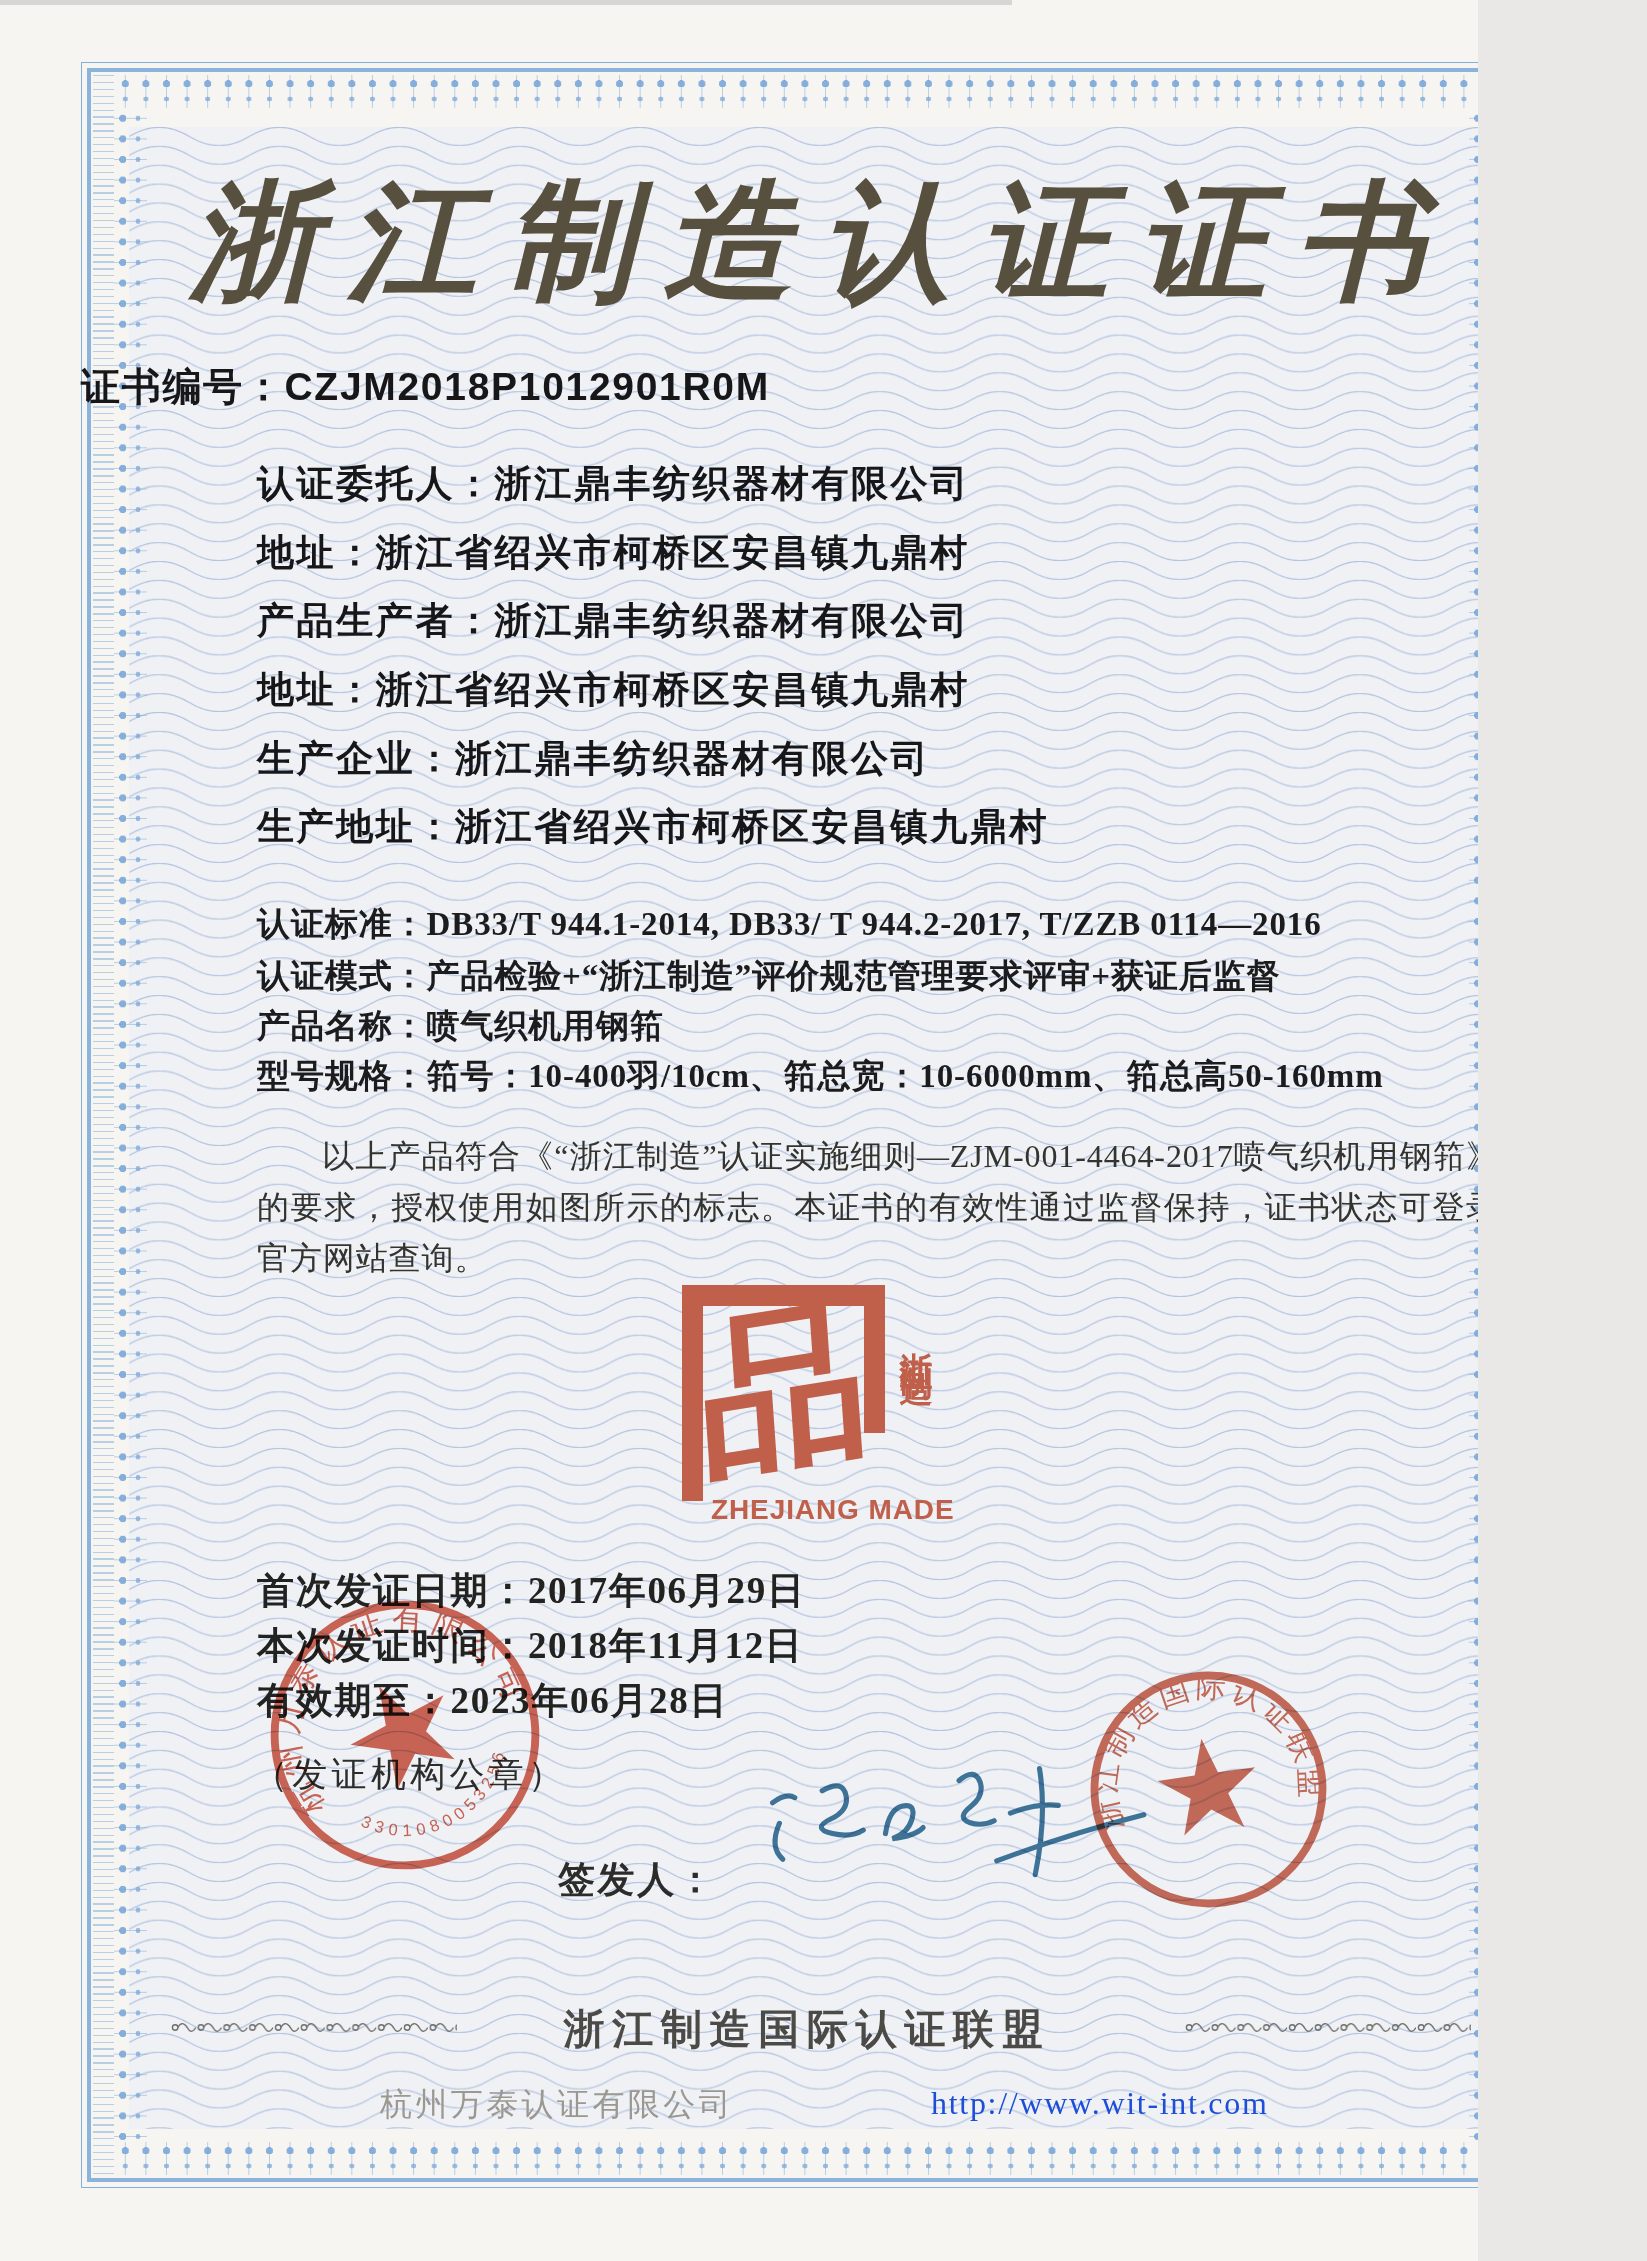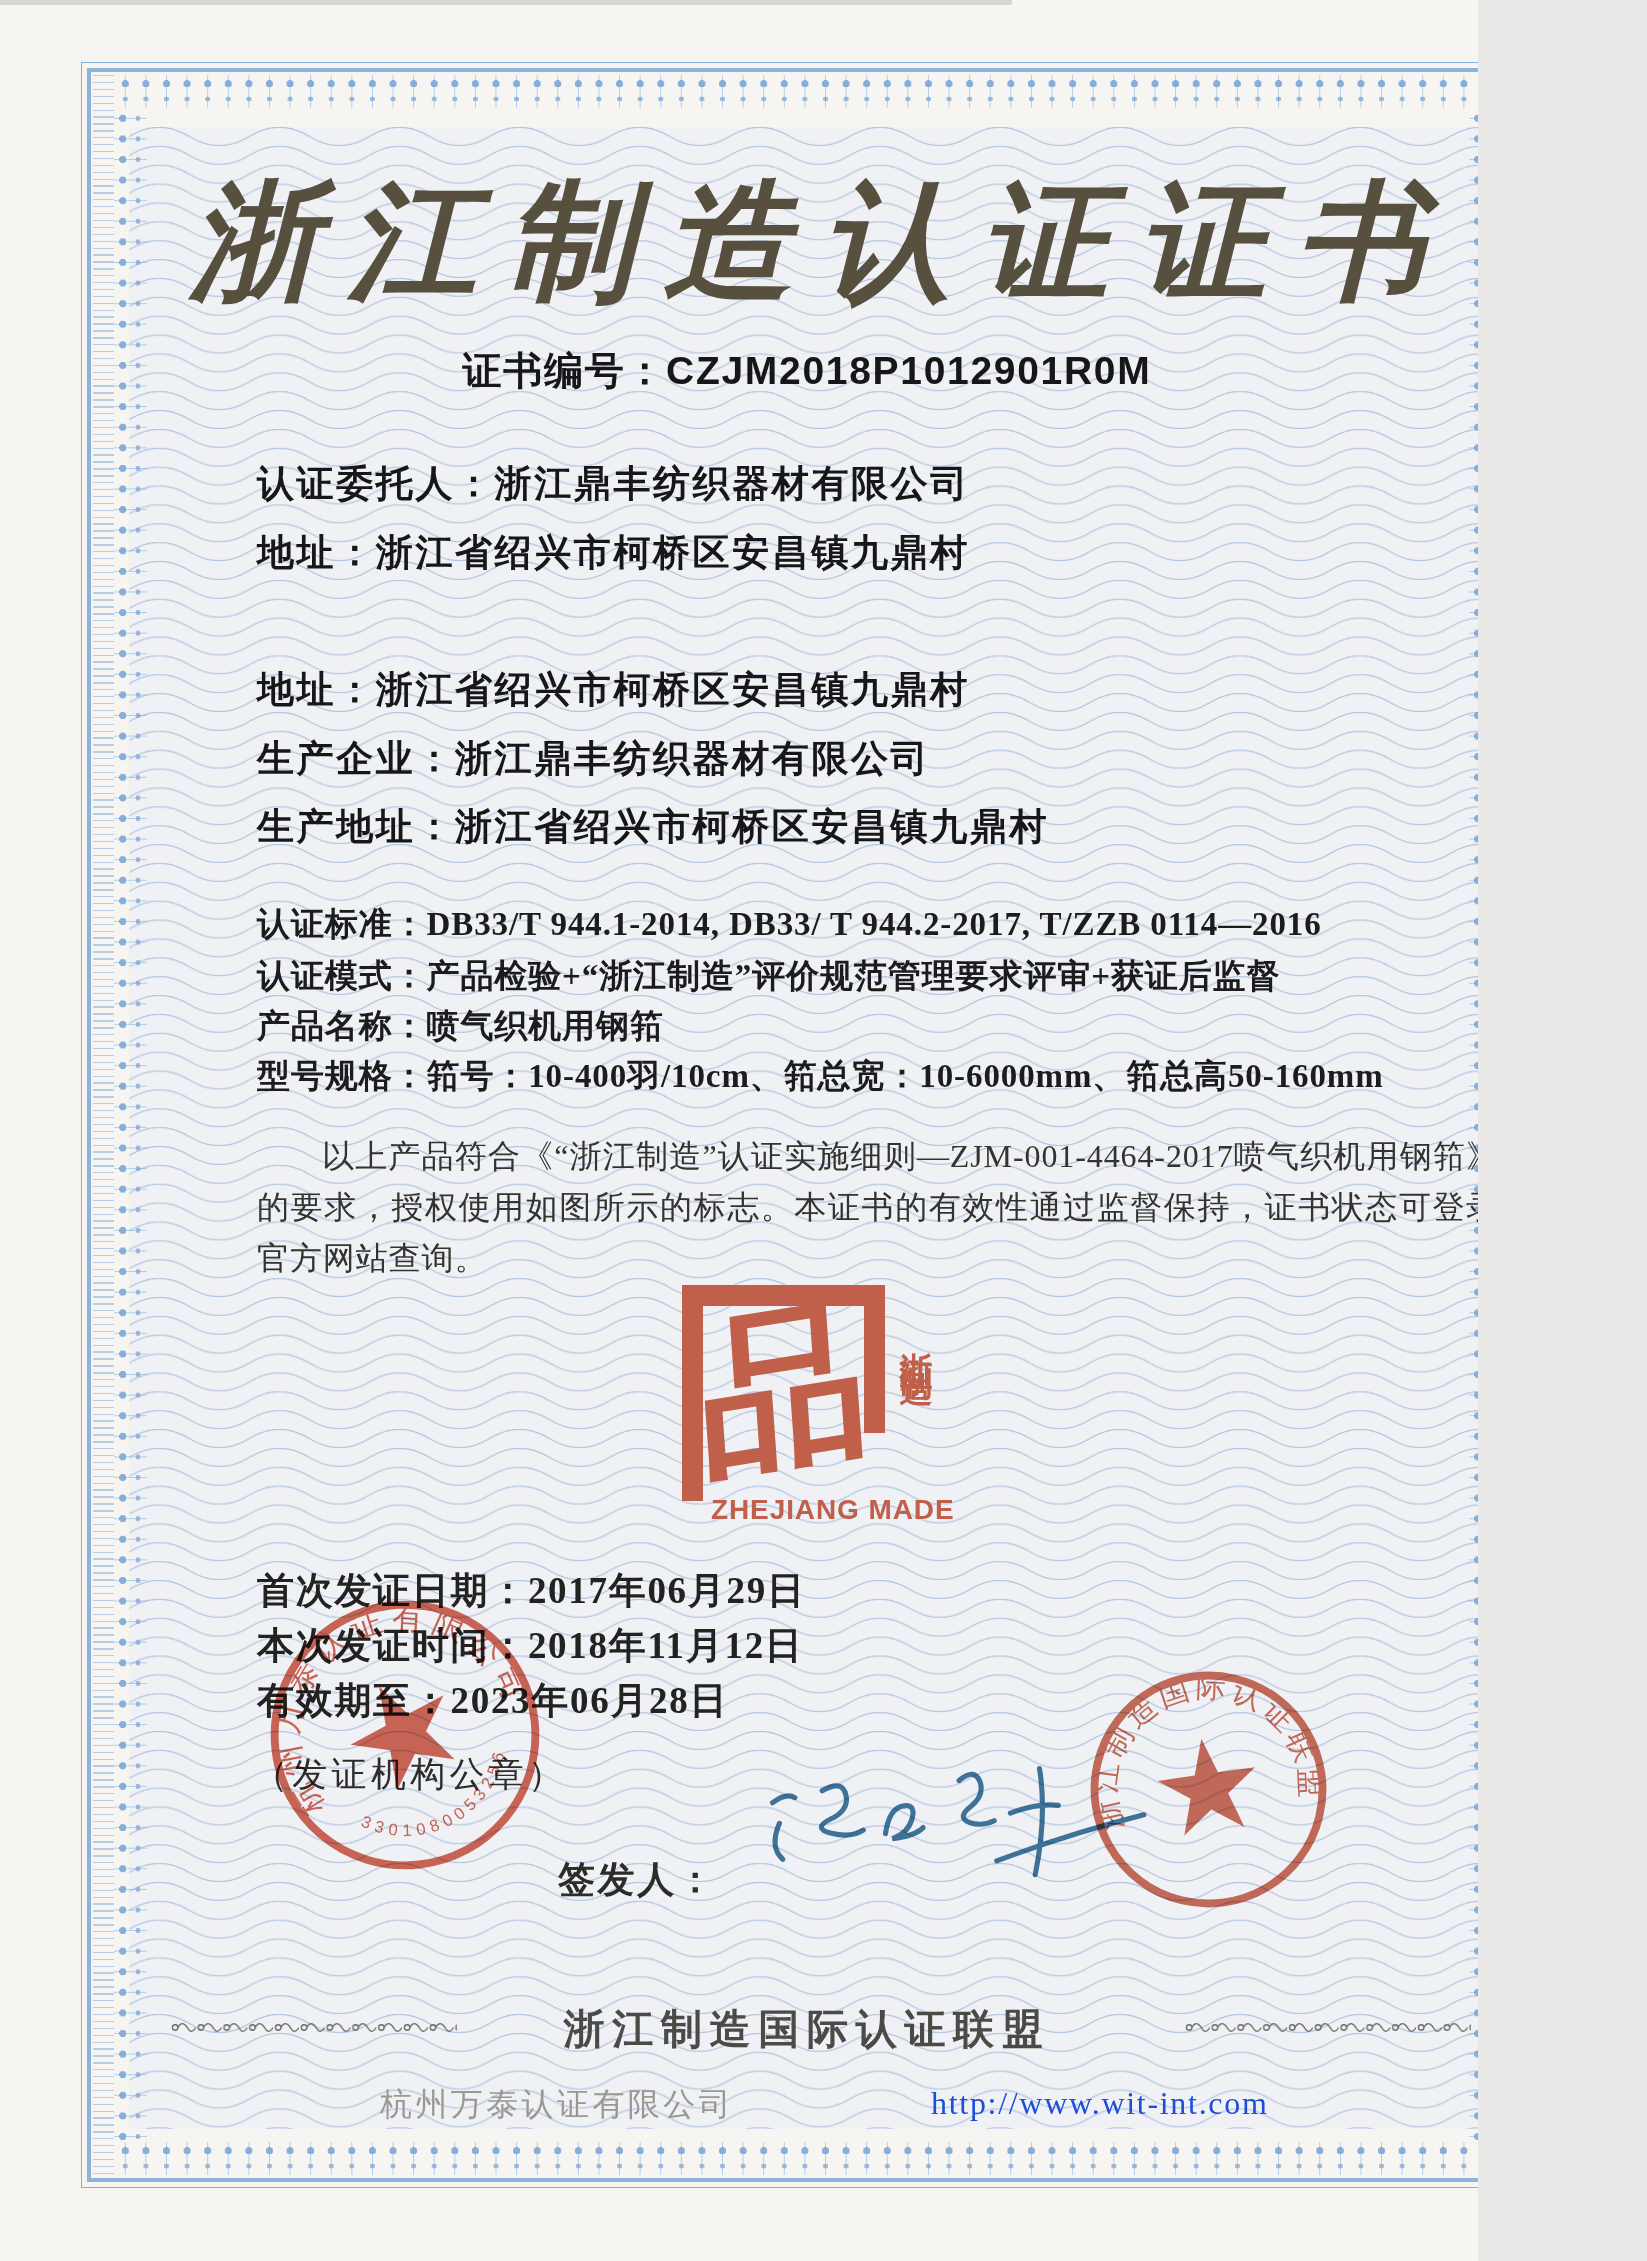--- a/index.html
+++ b/index.html
@@ -33,21 +33,21 @@
   .band-left{left:32px;} .band-right{right:32px;}
 
   
   .waves{position:absolute;left:129px;top:127px;width:1366px;height:2002px;background:#eff1f5;overflow:hidden;}
   .waves svg{display:block;}
 
   
   .abs{position:absolute;}
   .title{left:81px;top:156px;width:1452px;text-align:center;font-family:"Liberation Serif",serif;
     font-weight:700;font-style:italic;font-size:129px;letter-spacing:29px;color:#57503f;padding-left:29px;box-sizing:border-box;}
-  .certline{left:81px;top:344px;width:1452px;text-align:center;font-family:"Liberation Sans",sans-serif;
+  .certline{left:81px;top:360px;width:1452px;font-family:"Liberation Sans",sans-serif;
     font-weight:700;font-size:39px;color:#17171a;letter-spacing:1.7px;}
   .party-row{left:257px;width:1235px;font-family:"Liberation Sans",sans-serif;font-weight:700;
     font-size:37px;color:#17171a;letter-spacing:2.6px;}
   .detail-row{left:257px;width:1252px;font-family:"Liberation Serif",serif;font-weight:700;
     font-size:33px;color:#1c1c1e;letter-spacing:0.9px;white-space:nowrap;}
   .statement{left:257px;top:1131px;width:1242px;font-family:"Liberation Serif",serif;font-size:32px;
     line-height:51px;color:#33332f;text-align:justify;text-indent:65px;letter-spacing:0.9px;}
   .date-row{left:257px;font-family:"Liberation Serif",serif;font-weight:700;font-size:37px;
     color:#222220;letter-spacing:1.7px;}
   .seal-note{left:253px;top:1751px;font-family:"Liberation Serif",serif;font-size:35px;color:#2c2c2a;letter-spacing:4.3px;text-align:right;}
@@ -108,20 +108,21 @@
   </div>
 
   <div class="abs title">浙江制造认证证书</div>
 
   <div class="abs certline">
     <span>证书编号：</span><span>CZJM2018P1012901R0M</span>
   </div>
 
   <div class="abs party-row" style="top:459px"><span>认证委托人：</span><span>浙江鼎丰纺织器材有限公司</span></div>
   <div class="abs party-row" style="top:528px"><span>地址：</span><span>浙江省绍兴市柯桥区安昌镇九鼎村</span></div>
+  <div class="abs party-row" style="top:596px"><span>产品生产者：</span><span>浙江鼎丰纺织器材有限公司</span></div>
   <div class="abs party-row" style="top:665px"><span>地址：</span><span>浙江省绍兴市柯桥区安昌镇九鼎村</span></div>
   <div class="abs party-row" style="top:734px"><span>生产企业：</span><span>浙江鼎丰纺织器材有限公司</span></div>
   <div class="abs party-row" style="top:802px"><span>生产地址：</span><span>浙江省绍兴市柯桥区安昌镇九鼎村</span></div>
 
   <div class="abs detail-row" style="top:902px"><span>认证标准：</span><span>DB33/T 944.1-2014, DB33/ T 944.2-2017, T/ZZB 0114—2016</span></div>
   <div class="abs detail-row" style="top:954px"><span>认证模式：</span><span>产品检验+“浙江制造”评价规范管理要求评审+获证后监督</span></div>
   <div class="abs detail-row" style="top:1004px"><span>产品名称：</span><span>喷气织机用钢筘</span></div>
   <div class="abs detail-row" style="top:1054px"><span>型号规格：</span><span>筘号：10-400羽/10cm、筘总宽：10-6000mm、筘总高50-160mm</span></div>
 
   <div class="abs statement">以上产品符合《“浙江制造”认证实施细则—ZJM-001-4464-2017喷气织机用钢筘》的要求，授权使用如图所示的标志。本证书的有效性通过监督保持，证书状态可登录官方网站查询。</div>

